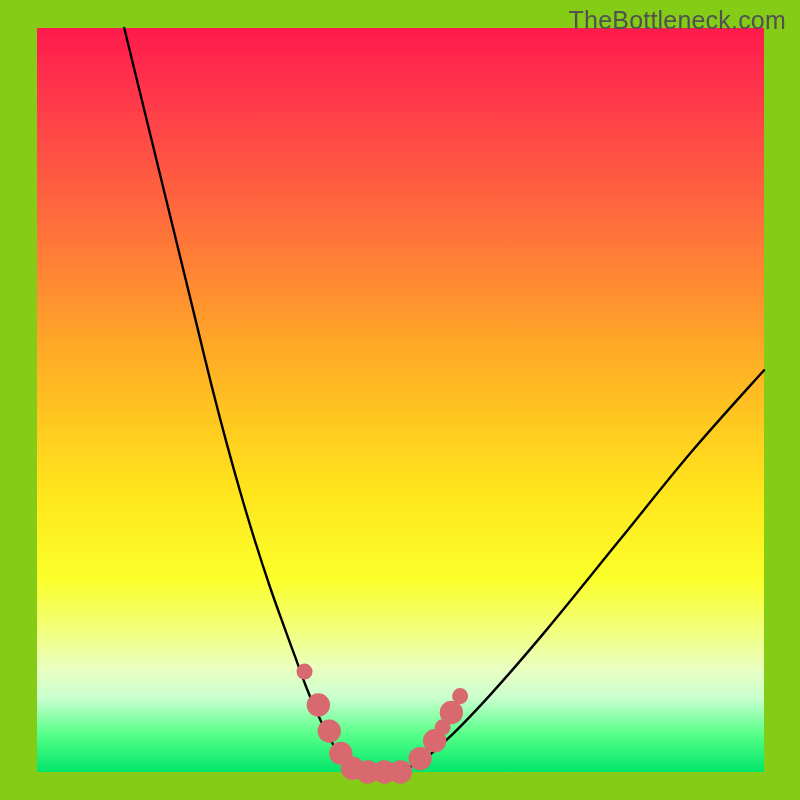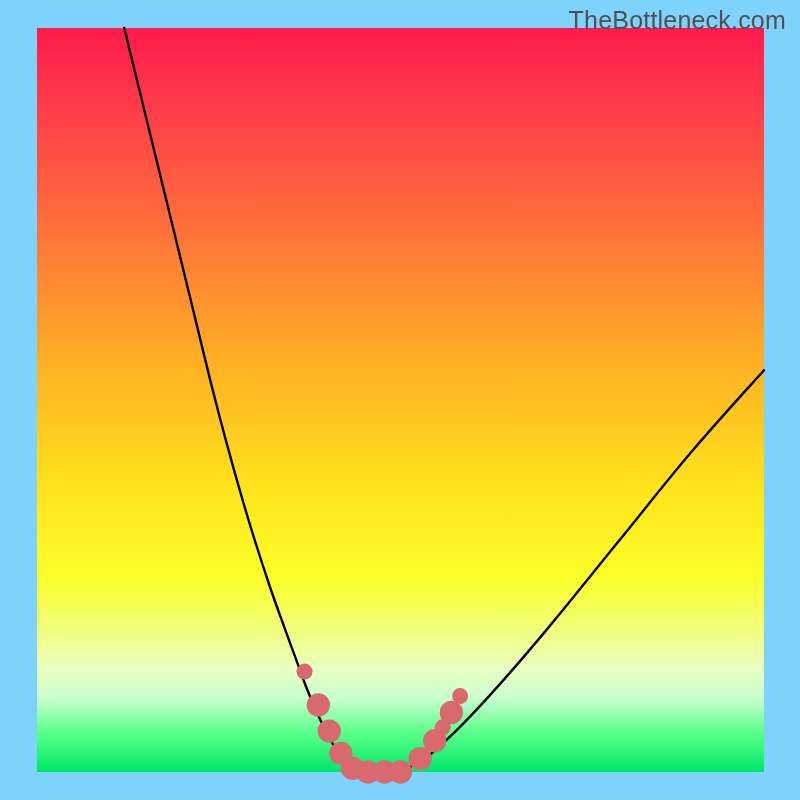--- a/index.html
+++ b/index.html
@@ -10,21 +10,21 @@
     background: #000;
     overflow: hidden;
     font-family: Arial, Helvetica, sans-serif;
   }
   .frame {
     position: absolute;
     left: 0;
     top: 0;
     width: 800px;
     height: 800px;
-    background: #7dd3fc;
+    background: #84cc16;
   }
   .plot {
     position: absolute;
     left: 37px;
     top: 28px;
     width: 727px;
     height: 744px;
     background: linear-gradient(to bottom,
       #ff1a4d 0%,
       #ff3a4a 10%,

